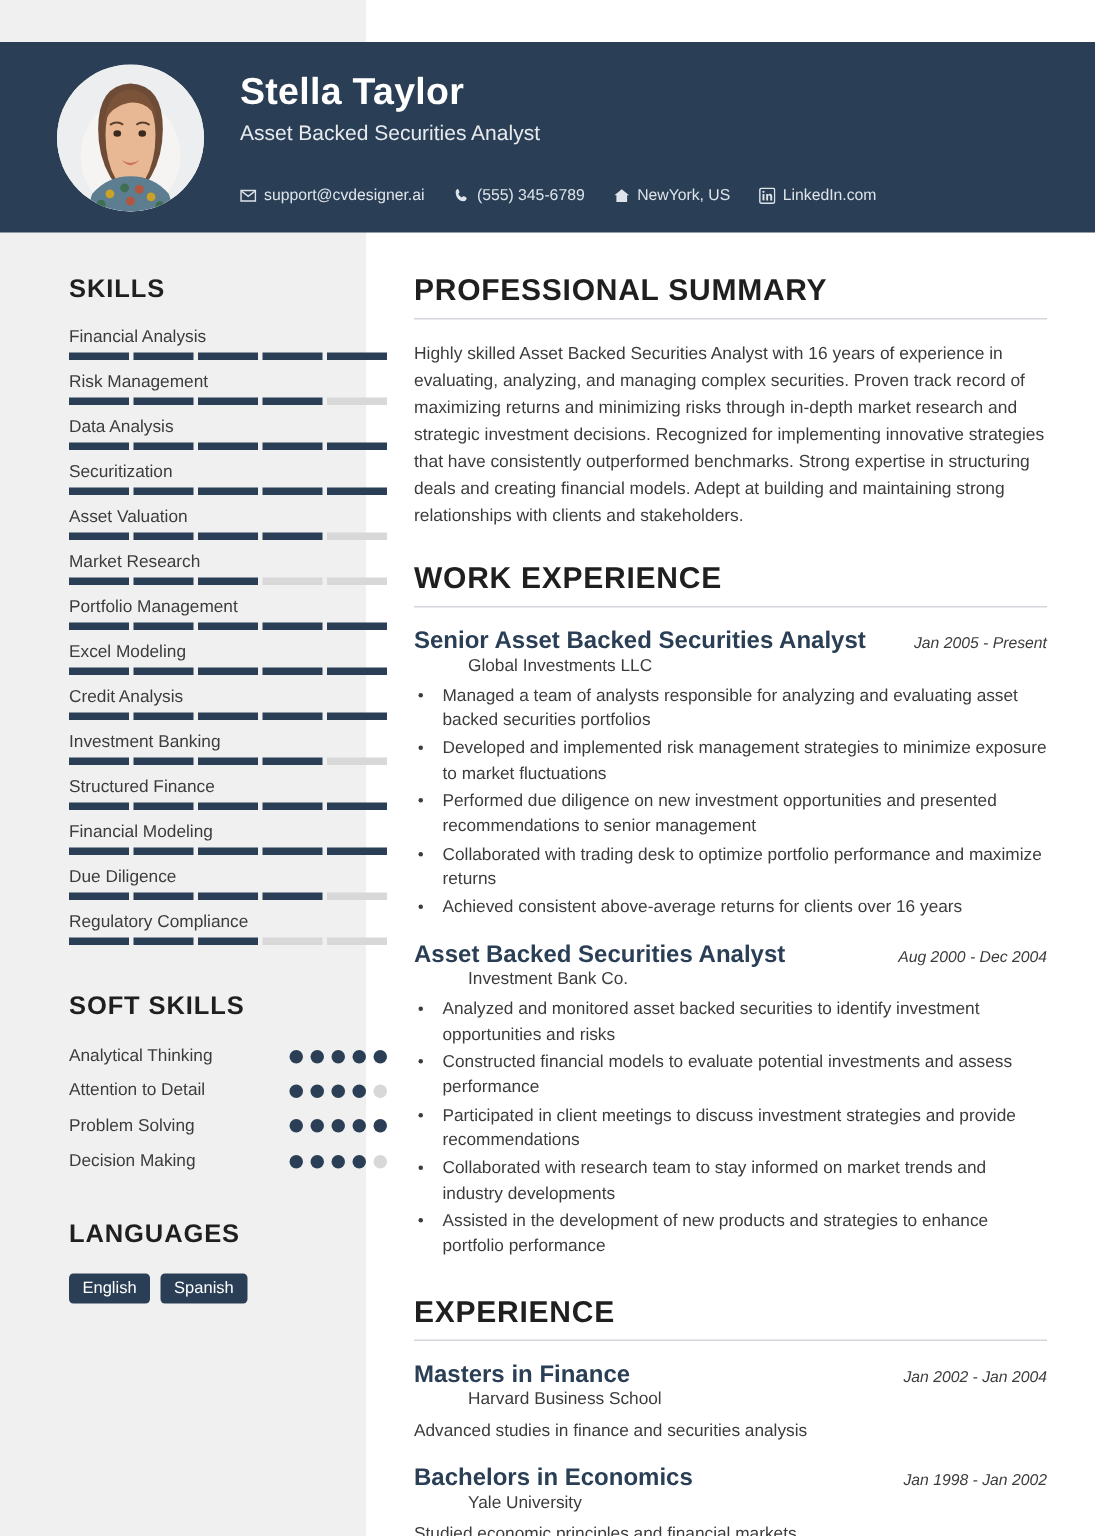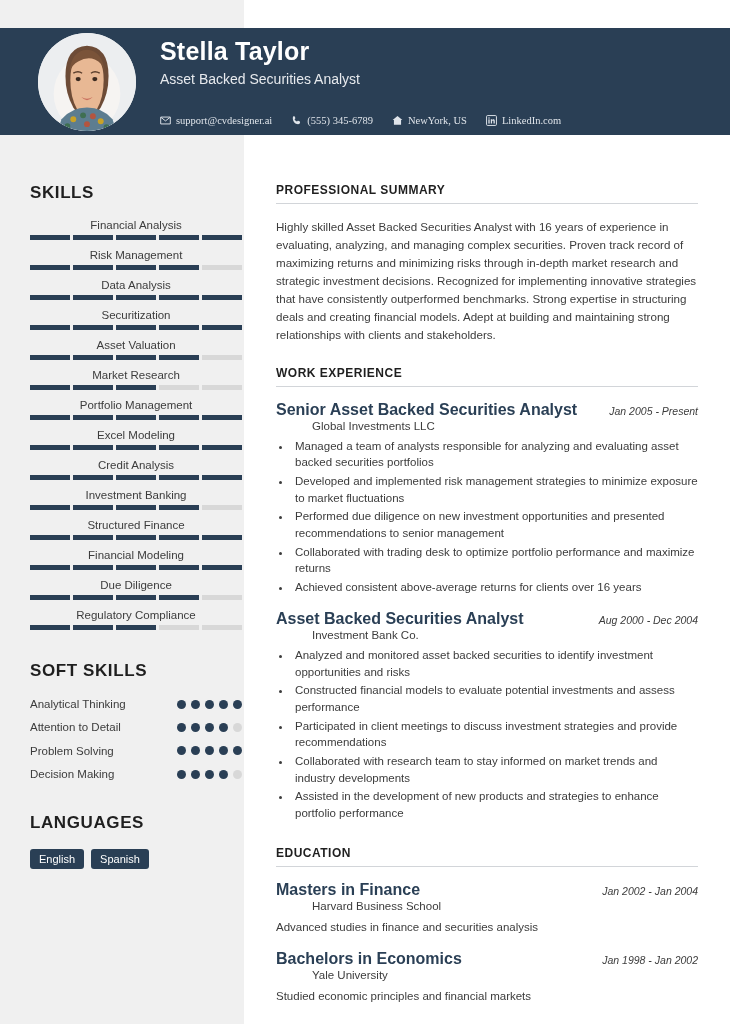--- a/index.html
+++ b/index.html
@@ -12,21 +12,21 @@
   .page { position: relative; width: 730px; height: 1024px; background:#ffffff; }
 
   
   .sidebar-bg {
     position: absolute; left: 0; top: 0; width: 244px; height: 1024px;
     background: #f0f0f0;
   }
 
   
   .header {
-    position: absolute; left: 0; top: 28px; width: 730px; height: 107px;
+    position: absolute; left: 0; top: 28px; width: 730px; height: 127px;
     background: #2a3f55;
     display: flex; align-items: center;
   }
   .avatar {
     width: 98px; height: 98px; border-radius: 50%;
     margin-left: 38px; flex: 0 0 auto;
     background: #e9ebec;
     overflow: hidden; position: relative;
   }
   .avatar svg { display:block; width:100%; height:100%; }
@@ -34,47 +34,47 @@
   .head-text { margin-left: 24px; color: #ffffff; }
   .name {
     font-size: 25px; font-weight: bold; letter-spacing: .2px;
     line-height: 1.15; color: #ffffff;
   }
   .job-title {
     font-size: 14px; margin-top: 5px; color: #e7eaee; font-weight: 400;
   }
   .contacts {
     display: flex; align-items: center; gap: 19px; margin-top: 28px;
-    font-size: 10.5px; color: #dfe4ea; font-family: Liberation Serif, serif;
+    font-size: 10.5px; color: #dfe4ea;
   }
   .contact { display: flex; align-items: center; gap: 5px; white-space: nowrap; }
   .contact svg { display: block; fill: #dfe4ea; }
 
   
   .sidebar {
-    position: absolute; left: 0; top: 155px; width: 272px;
+    position: absolute; left: 16px; top: 155px; width: 272px;
     padding: 28px 30px 0 30px;
   }
   .main {
     position: absolute; left: 244px; top: 155px; width: 486px;
     padding: 28px 32px 0 32px;
   }
 
   .side-heading {
     font-size: 17px; font-weight: bold; color: #1f1f1f;
     letter-spacing: .6px; margin-bottom: 16px;
   }
   .main-heading {
-    font-size: 12px; font-weight: bold; color: #1f1f1f;
+    font-size: 20px; font-weight: bold; color: #1f1f1f;
     letter-spacing: .5px; padding-bottom: 6px;
     border-bottom: 1px solid #d2d5d9; margin-bottom: 14px;
   }
 
   
-  .skill { margin-bottom: 9px; text-align: center; }
+  .skill { margin-bottom: 9px; }
   .skill-name { font-size: 11.5px; color: #3c3c3c; margin-bottom: 4px; }
   .bar { display: flex; gap: 3px; }
   .seg { height: 5px; flex: 1 1 0; background: #d8d8d8; }
   .seg.on { background: #2a3f55; }
 
   .block-gap { height: 22px; }
 
   
   .soft {
     display: flex; align-items: center; justify-content: space-between;
@@ -410,21 +410,21 @@
             <li>Analyzed and monitored asset backed securities to identify investment opportunities and risks</li>
             <li>Constructed financial models to evaluate potential investments and assess performance</li>
             <li>Participated in client meetings to discuss investment strategies and provide recommendations</li>
             <li>Collaborated with research team to stay informed on market trends and industry developments</li>
             <li>Assisted in the development of new products and strategies to enhance portfolio performance</li>
           </ul>
         </div>
       </div>
 
     <div class="sec-gap"></div>
-    <div class="main-heading">EDUCATION</div>
+    <div class="main-heading">EXPERIENCE</div>
     <div id="education-list">
         <div class="entry">
           <div class="entry-top">
             <div class="entry-title">Masters in Finance</div>
             <div class="entry-date">Jan 2002 - Jan 2004</div>
           </div>
           <div class="entry-org">Harvard Business School</div>
           <div class="entry-desc">Advanced studies in finance and securities analysis</div>
         </div>
         <div class="entry">

